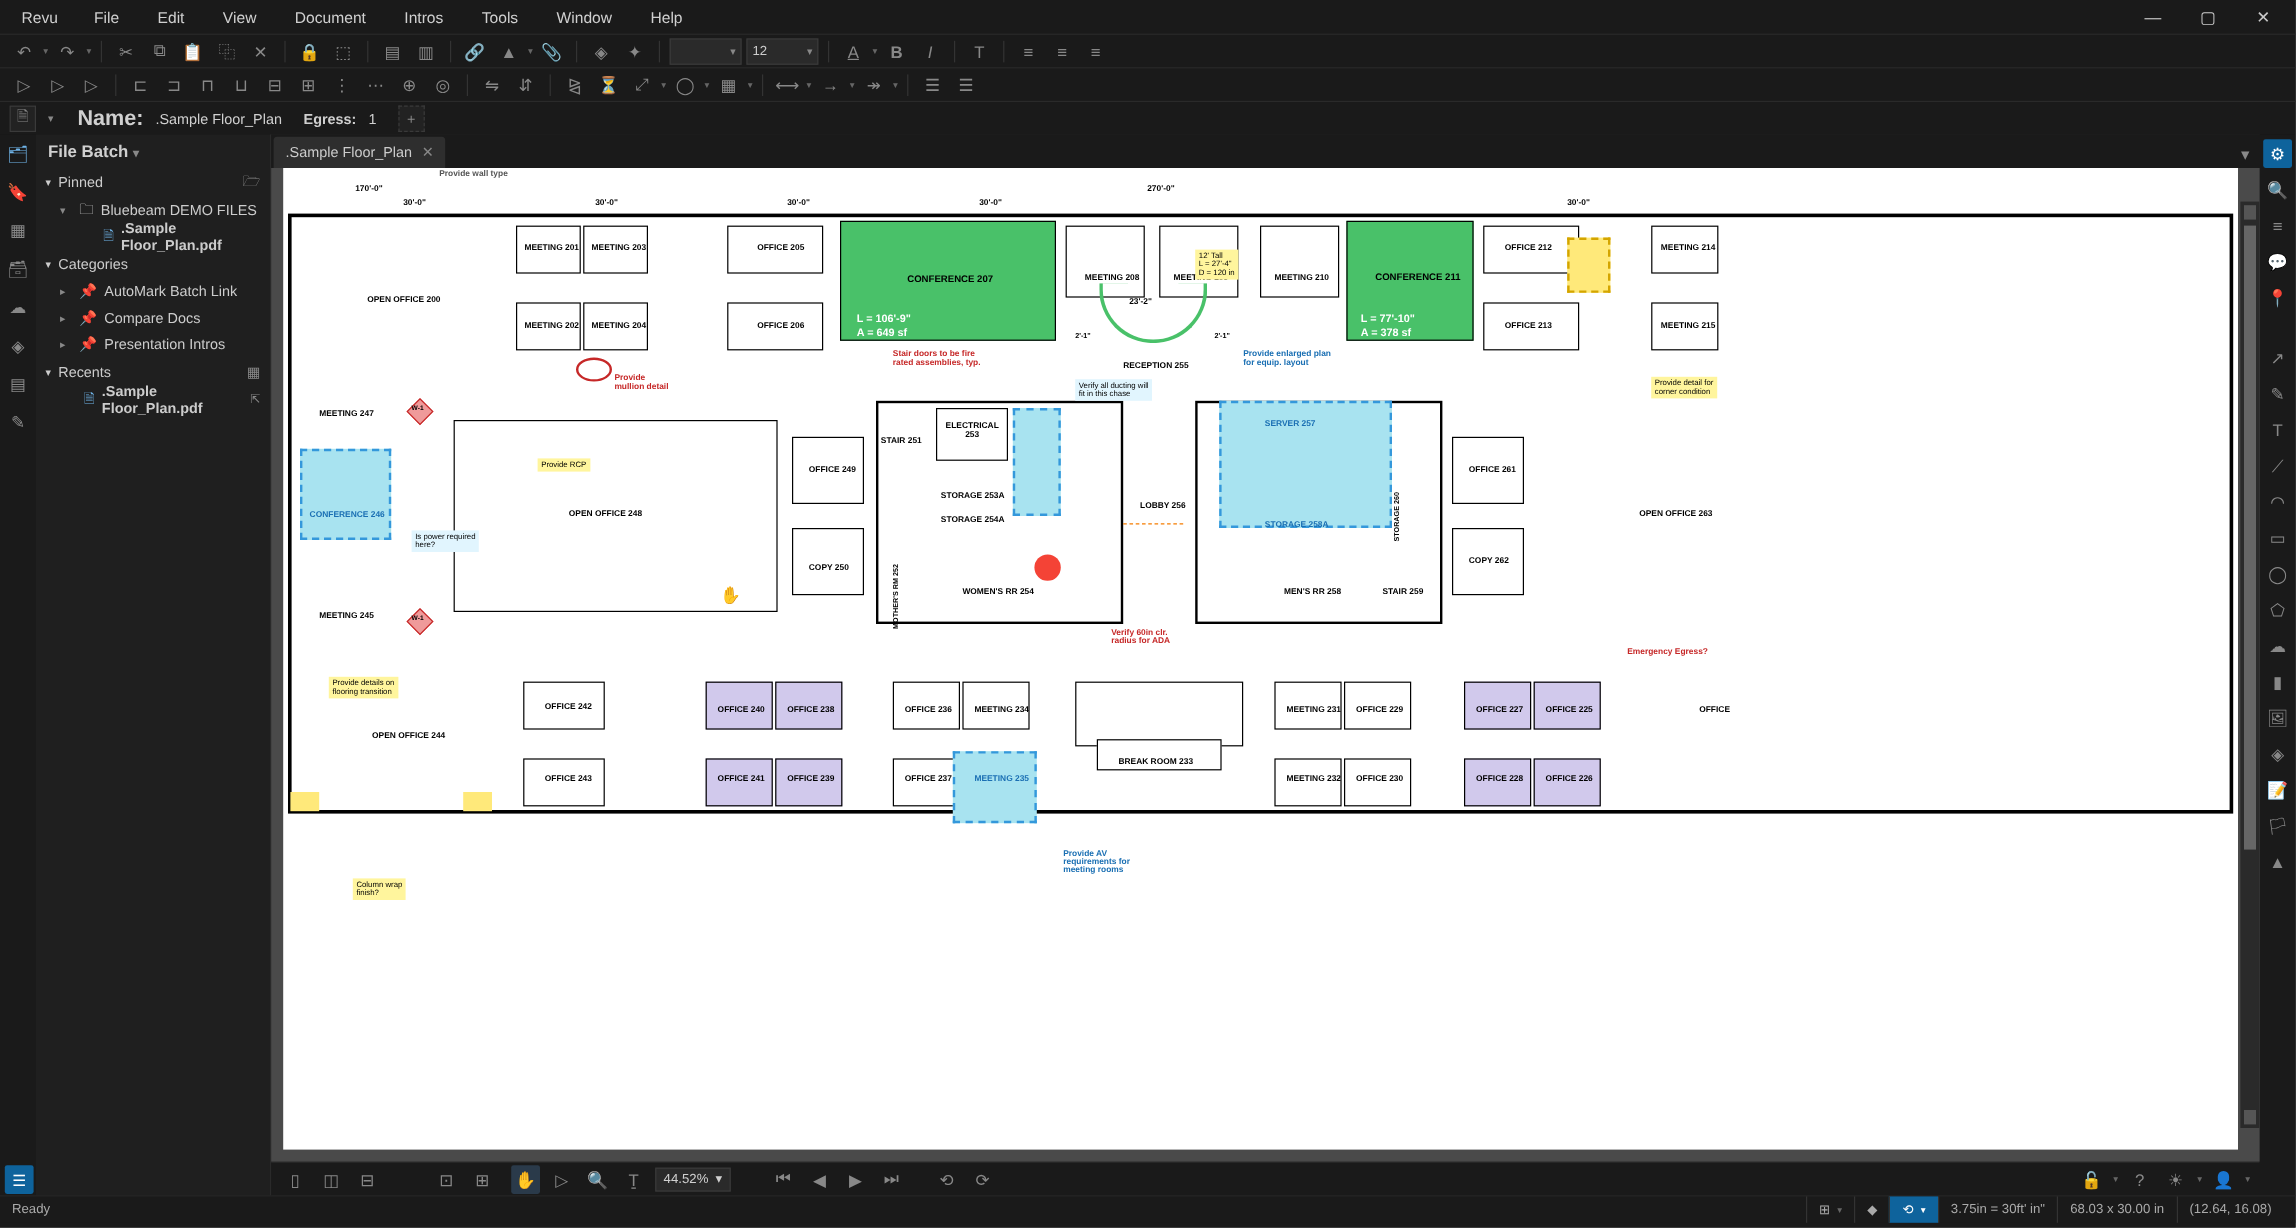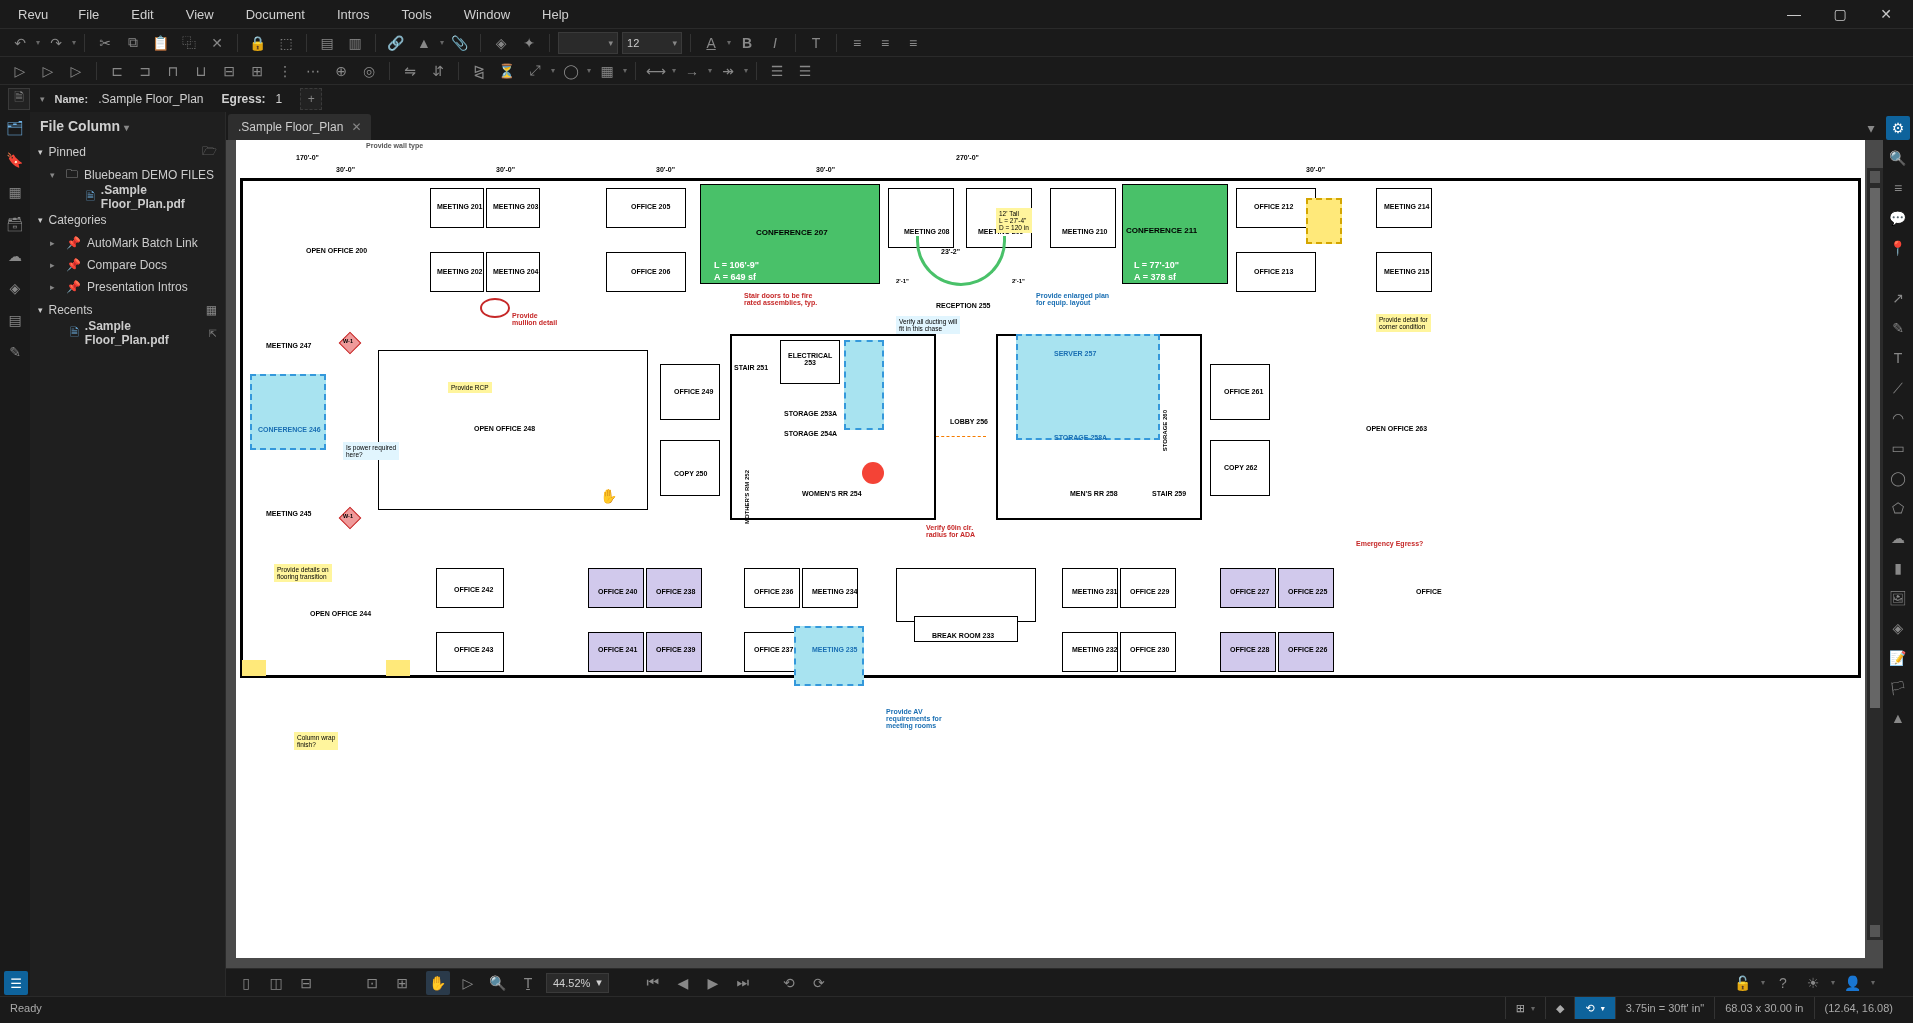--- a/index.html
+++ b/index.html
@@ -191,21 +191,21 @@
   <div class="tb-btn">↠</div>
     <span style="font-size:8px;color:#666">▾</span>
   <div class="sep"></div>
   <div class="tb-btn">☰</div>
   <div class="tb-btn">☰</div>
 </div>
 
 <div class="fileinfo-row">
   <div class="page-btn">🗎</div>
   <span style="font-size:9px;color:#888">▾</span>
-  <span style="font-size:11px;font-weight:600;">Name:</span>
+  <span style="font-size:18px;font-weight:600;margin-left:10px">Name:</span>
   <span style="font-size:12px">.Sample Floor_Plan</span>
   <span style="font-size:12px;font-weight:600;margin-left:8px">Egress:</span>
   <span style="font-size:12px">1</span>
   <div class="page-btn" style="border-style:dashed;margin-left:8px">+</div>
 </div>
 
 <div class="main">
 
   <div class="left-rail">
     <div class="rail-btn active">🗂</div>
@@ -213,21 +213,21 @@
     <div class="rail-btn">▦</div>
     <div class="rail-btn">🗃</div>
     <div class="rail-btn">☁</div>
     <div class="rail-btn">◈</div>
     <div class="rail-btn">▤</div>
     <div class="rail-btn">✎</div>
   </div>
 
   <div class="left-panel">
     <div class="panel-header">
-      <span><span>File Column</span> <span style="font-size:10px;color:#888">▾</span></span>
+      <span><span>File Batch</span> <span style="font-size:10px;color:#888">▾</span></span>
     </div>
     <div class="panel-section-header">
       <span style="font-size:9px">▾</span>
         <span>Pinned</span>
       <span style="flex:1"></span>
       <span style="color:#888">🗁</span>
     </div>
     <div class="tree-row">
       <span class="caret">▾</span>
         <span>🗀</span>
@@ -314,21 +314,21 @@
           <div class="lbl" style="left:478px;top:132px;color:#fff;font-size:9px">A = 649 sf</div>
 
           <div class="room" style="left:652px;top:48px;width:66px;height:60px"></div>
           <div class="lbl" style="left:668px;top:88px">MEETING  208</div>
           <div class="room" style="left:730px;top:48px;width:66px;height:60px"></div>
           <div class="lbl" style="left:742px;top:88px">MEETING  209</div>
           <div class="room" style="left:814px;top:48px;width:66px;height:60px"></div>
           <div class="lbl" style="left:826px;top:88px">MEETING  210</div>
 
           <div class="room green" style="left:886px;top:44px;width:106px;height:100px"></div>
-          <div class="lbl" style="left:890px;top:86px;font-size:8px">CONFERENCE  211</div>
+          <div class="lbl" style="left:910px;top:86px;font-size:8px">CONFERENCE  211</div>
           <div class="lbl" style="left:898px;top:120px;color:#fff;font-size:9px">L = 77'-10"</div>
           <div class="lbl" style="left:898px;top:132px;color:#fff;font-size:9px">A = 378 sf</div>
 
           <div class="room" style="left:1000px;top:48px;width:80px;height:40px"></div>
           <div class="lbl" style="left:1018px;top:63px">OFFICE  212</div>
           <div class="room" style="left:1000px;top:112px;width:80px;height:40px"></div>
           <div class="lbl" style="left:1018px;top:128px">OFFICE  213</div>
           <div class="room yellow" style="left:1070px;top:58px;width:36px;height:46px;z-index:3"></div>
           <div class="room" style="left:1140px;top:48px;width:56px;height:40px"></div>
           <div class="lbl" style="left:1148px;top:63px">MEETING  214</div>

